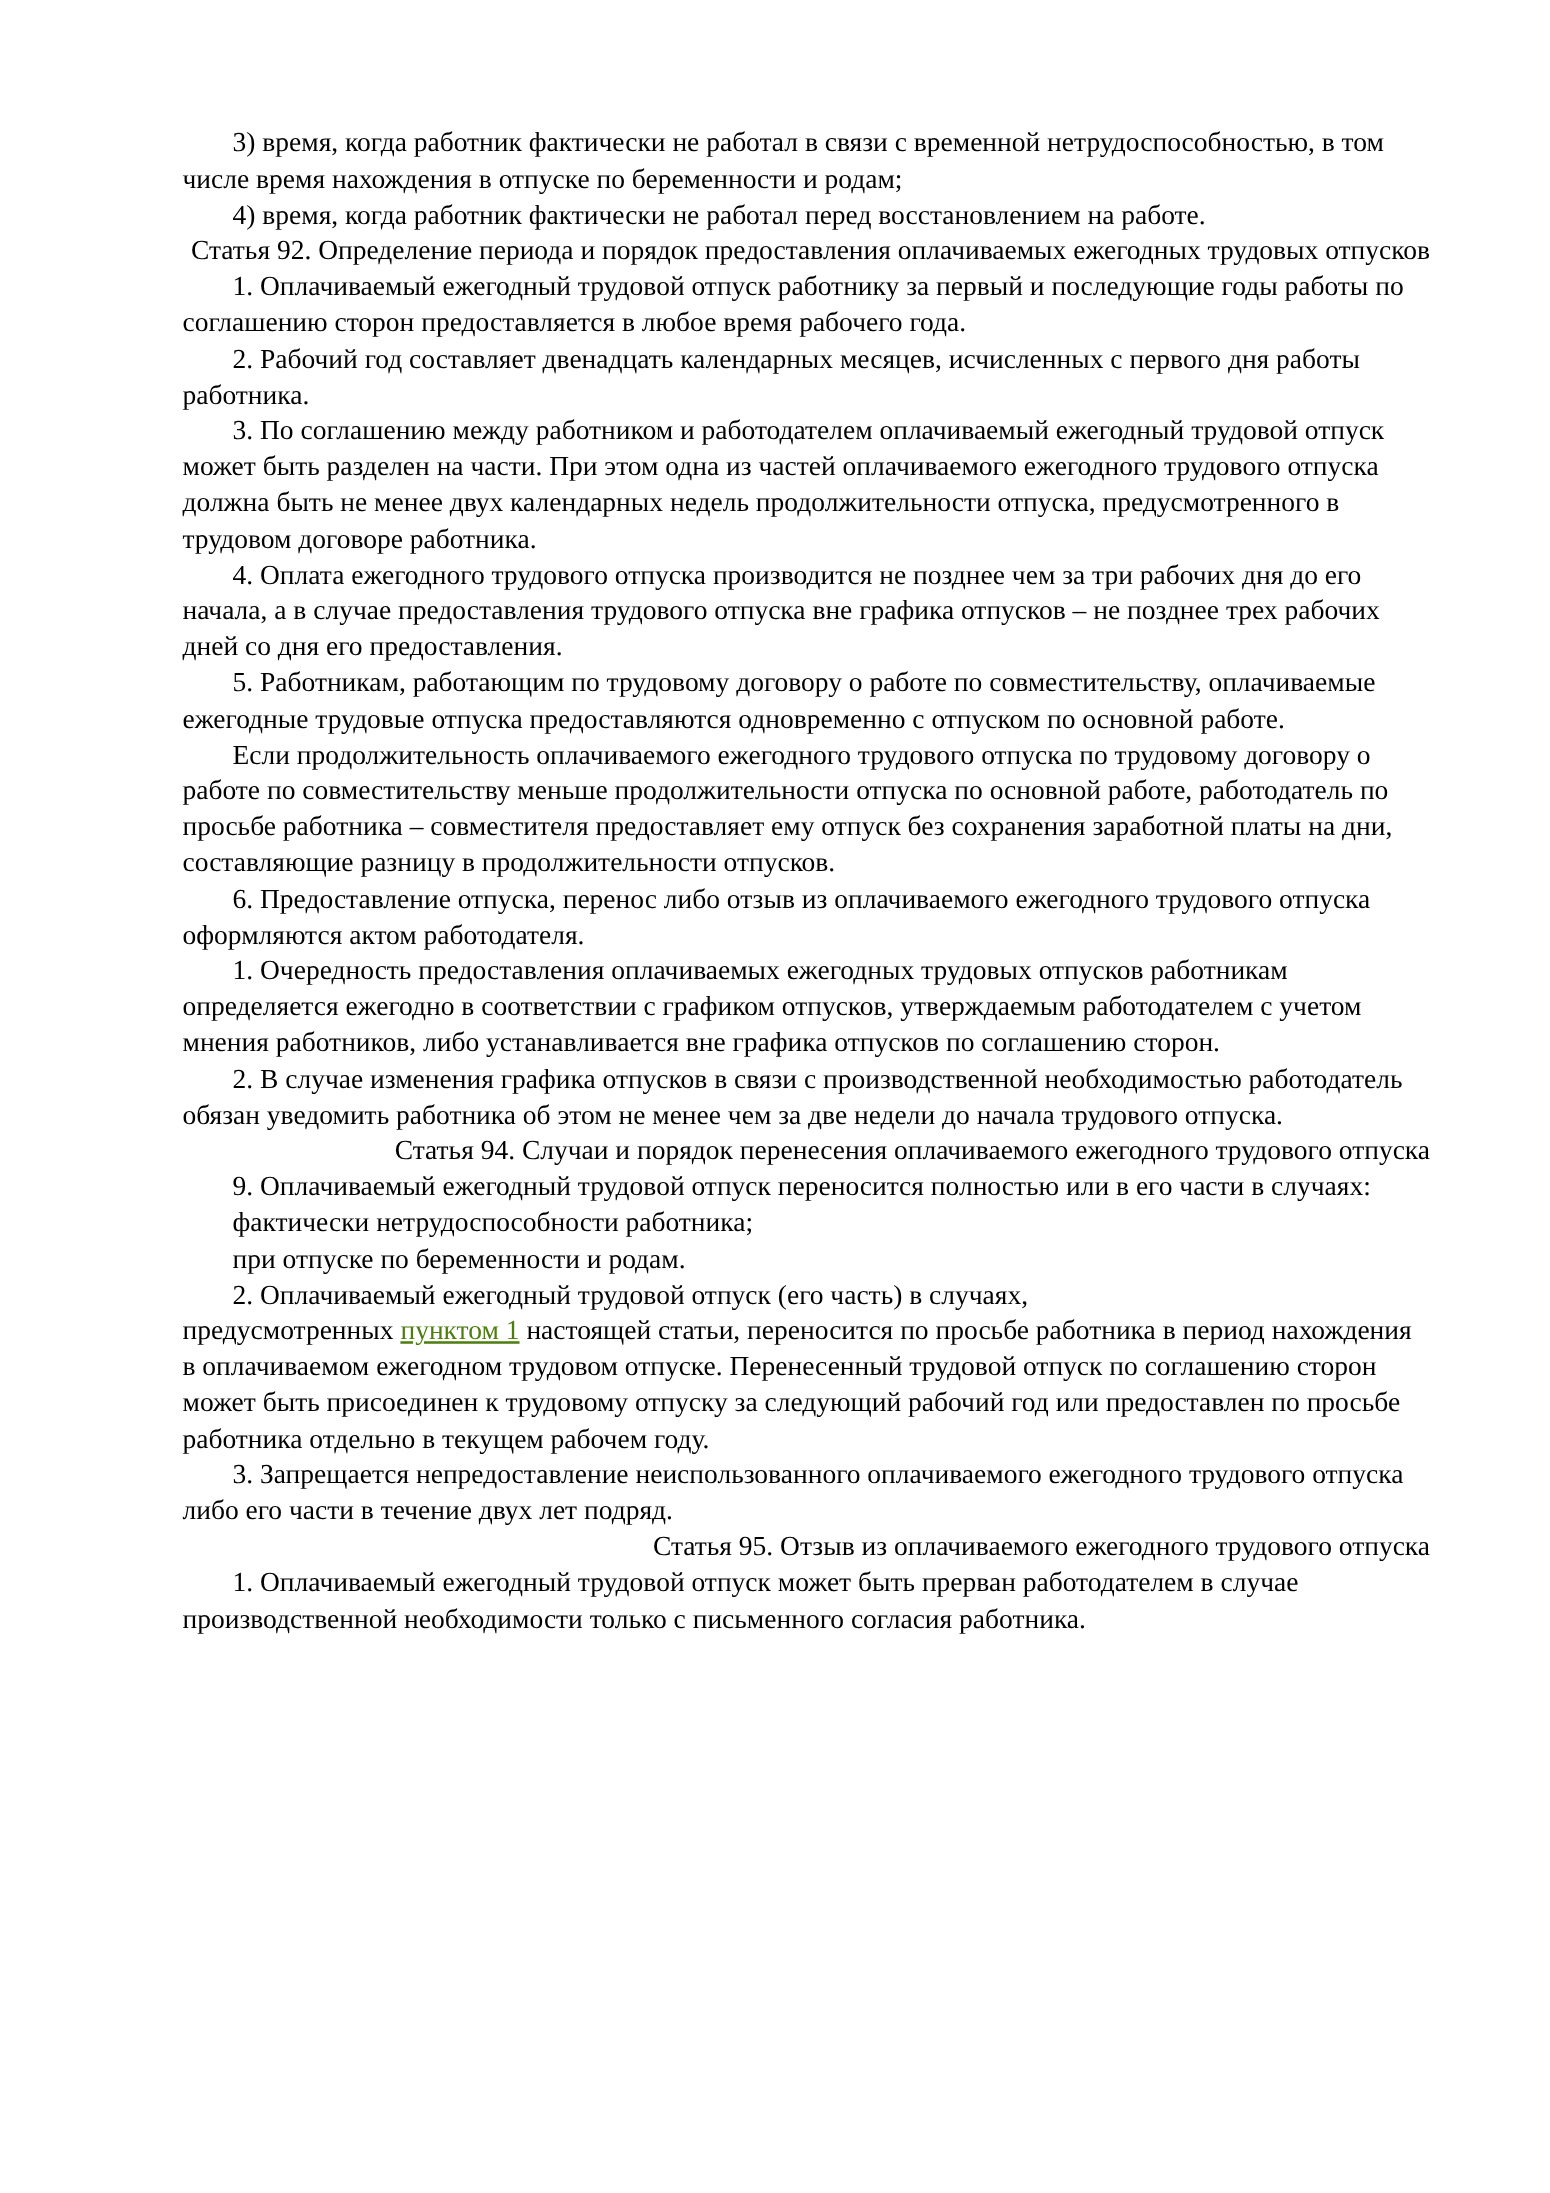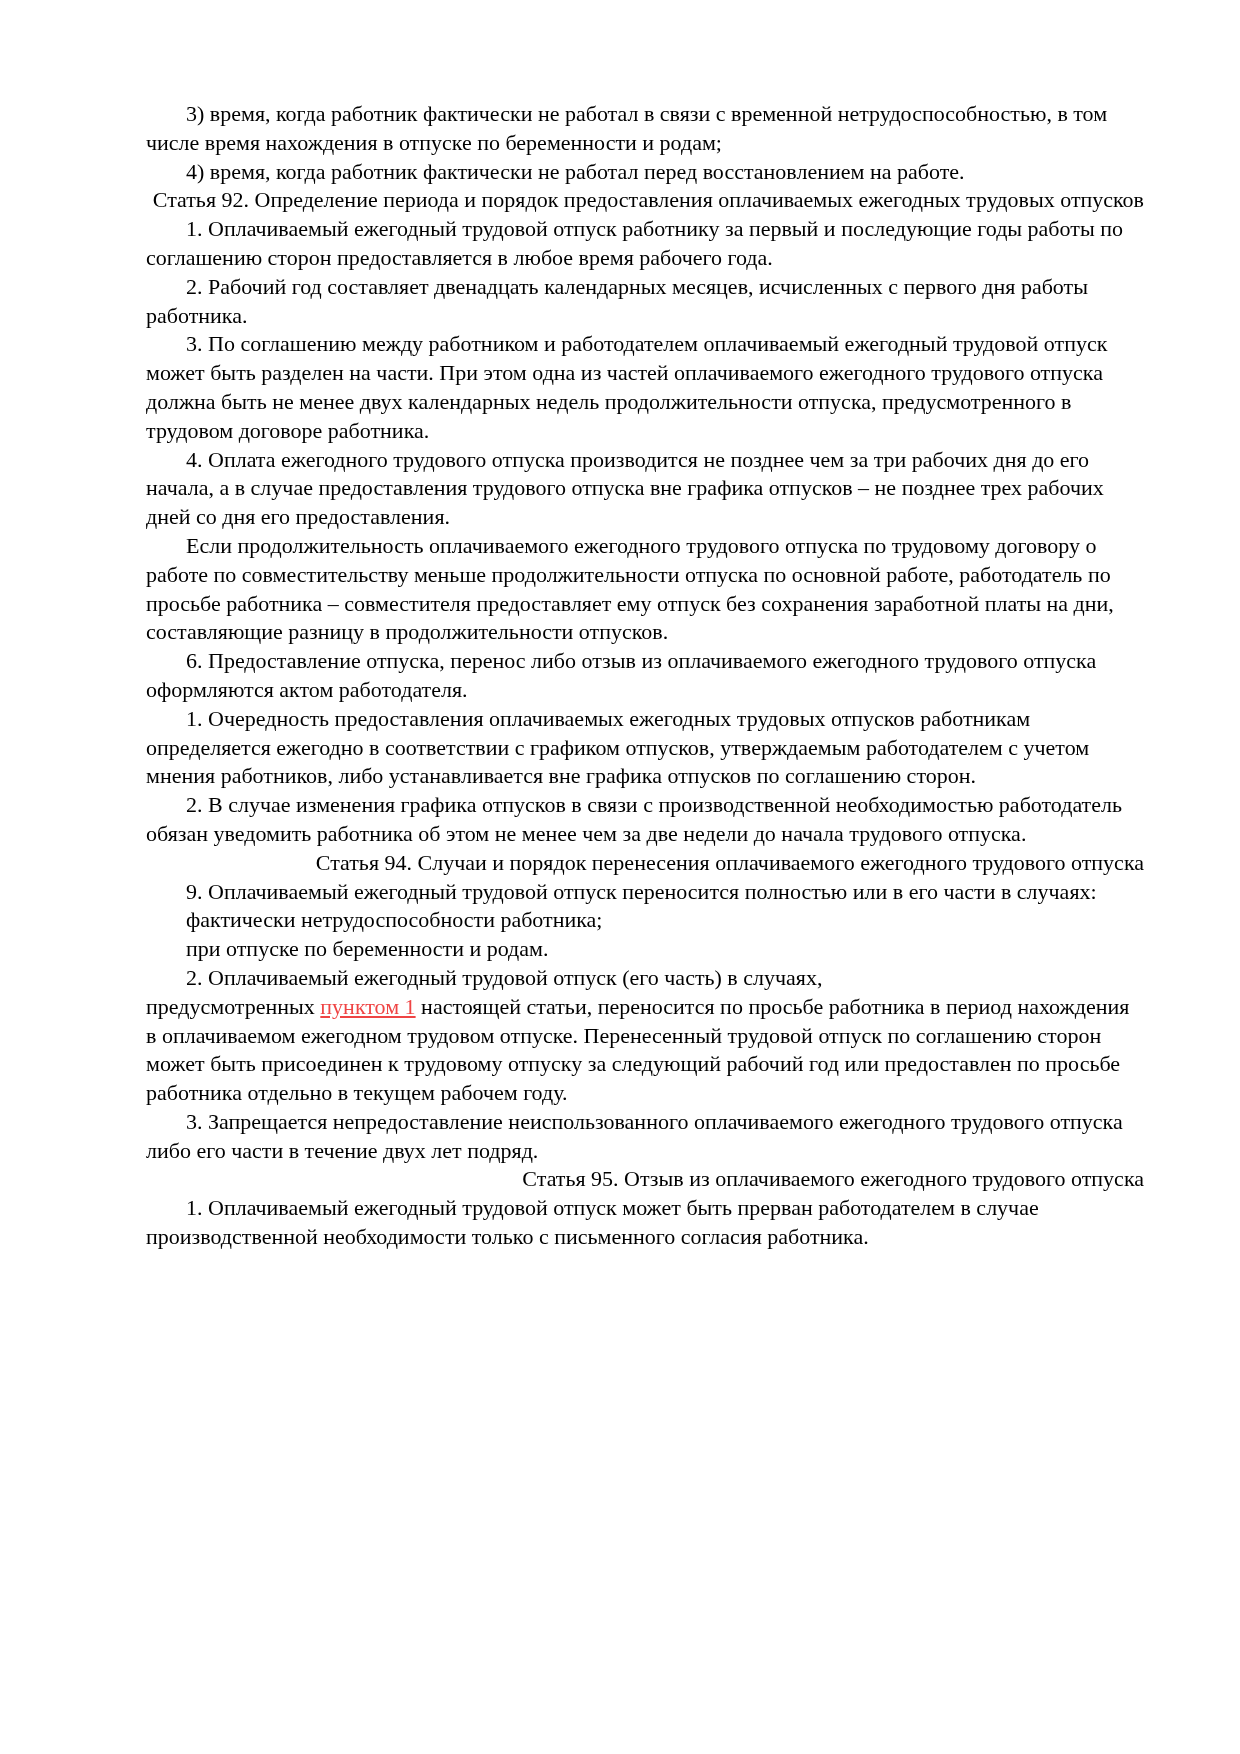--- a/index.html
+++ b/index.html
@@ -24,36 +24,37 @@
     margin: 0;
     text-indent: 40px;
     text-align: left;
   }
   .heading {
     margin: 0;
     text-indent: 0;
     text-align: right;
   }
   a.doc-link {
-    color: #ef4444;
+    color: #4d7c0f;
     text-decoration: underline;
     cursor: pointer;
   }
 </style>
 </head>
 <body>
 
 <div class="page">
   <p class="para">3) время, когда работник фактически не работал в связи с временной нетрудоспособностью, в том числе время нахождения в отпуске по беременности и родам;</p>
   <p class="para">4) время, когда работник фактически не работал перед восстановлением на работе.</p>
   <p class="heading">Статья 92. Определение периода и порядок предоставления оплачиваемых ежегодных трудовых отпусков</p>
   <p class="para">1. Оплачиваемый ежегодный трудовой отпуск работнику за первый и последующие годы работы по соглашению сторон предоставляется в любое время рабочего года.</p>
   <p class="para">2. Рабочий год составляет двенадцать календарных месяцев, исчисленных с первого дня работы работника.</p>
   <p class="para">3. По соглашению между работником и работодателем оплачиваемый ежегодный трудовой отпуск может быть разделен на части. При этом одна из частей оплачиваемого ежегодного трудового отпуска должна быть не менее двух календарных недель продолжительности отпуска, предусмотренного в трудовом договоре работника.</p>
   <p class="para">4. Оплата ежегодного трудового отпуска производится не позднее чем за три рабочих дня до его начала, а в случае предоставления трудового отпуска вне графика отпусков – не позднее трех рабочих дней со дня его предоставления.</p>
+  <p class="para">5. Работникам, работающим по трудовому договору о работе по совместительству, оплачиваемые ежегодные трудовые отпуска предоставляются одновременно с отпуском по основной работе.</p>
   <p class="para">Если продолжительность оплачиваемого ежегодного трудового отпуска по трудовому договору о работе по совместительству меньше продолжительности отпуска по основной работе, работодатель по просьбе работника – совместителя предоставляет ему отпуск без сохранения заработной платы на дни, составляющие разницу в продолжительности отпусков.</p>
   <p class="para">6. Предоставление отпуска, перенос либо отзыв из оплачиваемого ежегодного трудового отпуска оформляются актом работодателя.</p>
   <p class="para">1. Очередность предоставления оплачиваемых ежегодных трудовых отпусков работникам определяется ежегодно в соответствии с графиком отпусков, утверждаемым работодателем с учетом мнения работников, либо устанавливается вне графика отпусков по соглашению сторон.</p>
   <p class="para">2. В случае изменения графика отпусков в связи с производственной необходимостью работодатель обязан уведомить работника об этом не менее чем за две недели до начала трудового отпуска.</p>
   <p class="heading">Статья 94. Случаи и порядок перенесения оплачиваемого ежегодного трудового отпуска</p>
   <p class="para">9. Оплачиваемый ежегодный трудовой отпуск переносится полностью или в его части в случаях:</p>
   <p class="para">фактически нетрудоспособности работника;</p>
   <p class="para">при отпуске по беременности и родам.</p>
   <p class="para">
     <span>2. Оплачиваемый ежегодный трудовой отпуск (его часть) в случаях,</span><br>

